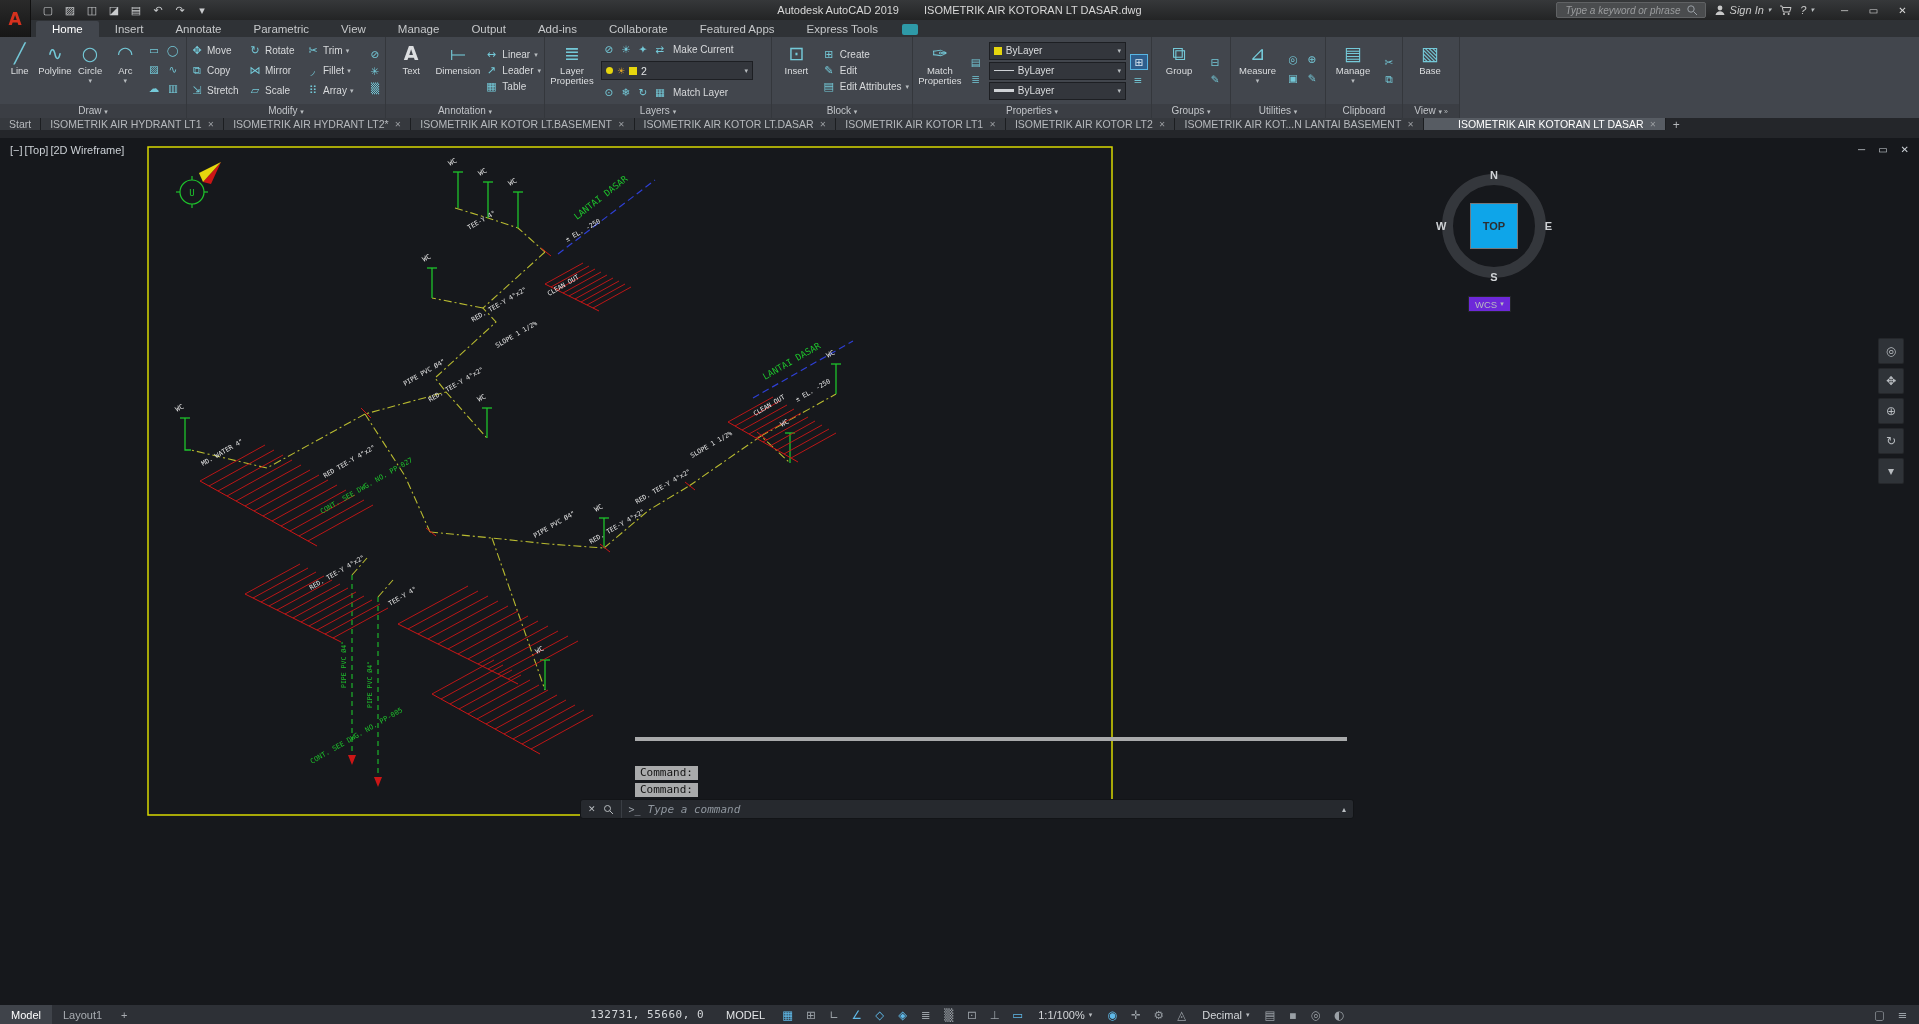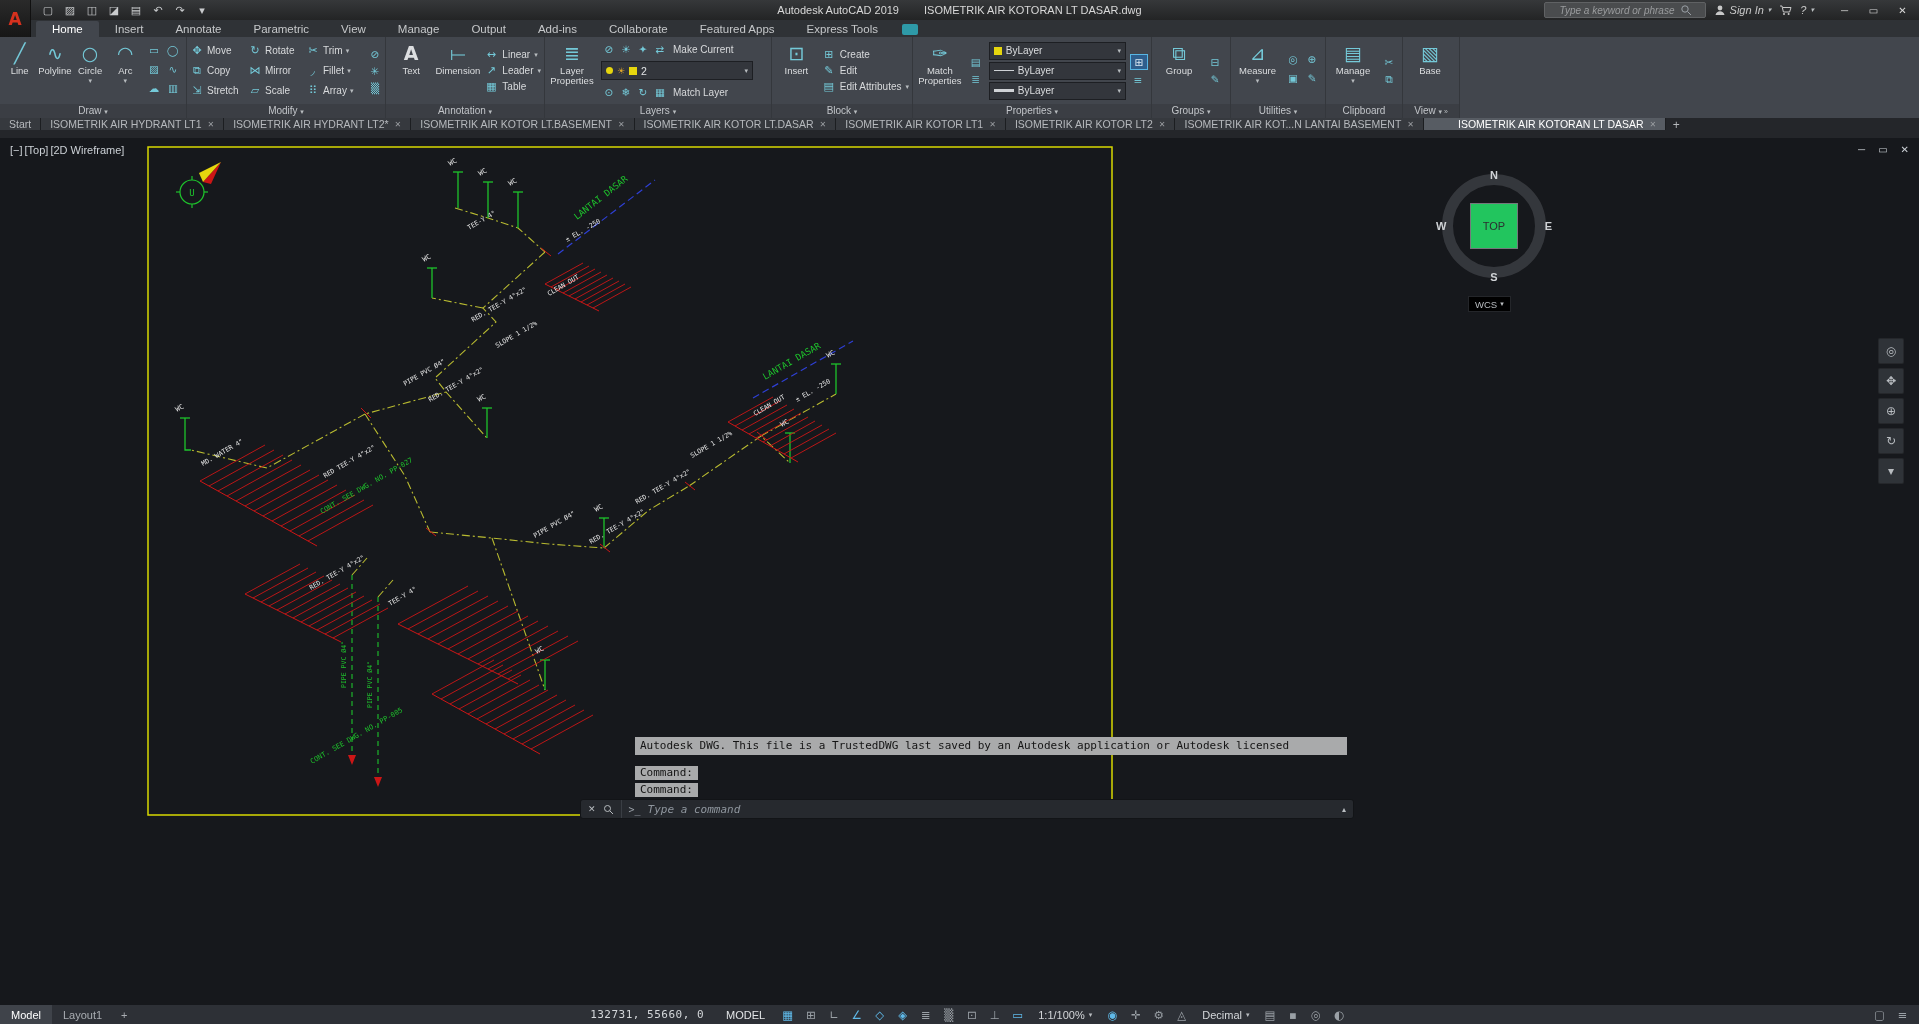--- a/index.html
+++ b/index.html
@@ -11,21 +11,21 @@
   .appbtn{position:absolute;left:0;top:0;width:30px;height:37px;background:linear-gradient(#2a2a2a,#161616);
     display:flex;align-items:center;justify-content:center;z-index:70;border-right:1px solid #101010;}
   .appA{color:#d6311e;font-size:17px;font-weight:bold;font-family:"DejaVu Sans",sans-serif;}
   .qat{display:flex;gap:2px;align-items:center;margin-left:38px;z-index:2;}
   .qico{width:20px;height:16px;display:flex;align-items:center;justify-content:center;color:#c9cbcd;font-size:11px;}
   .title-center{position:absolute;left:0;right:0;top:0;height:20px;line-height:20px;text-align:center;
     pointer-events:none;font-size:11px;color:#d8d8d8;}
   .title-center .doc{margin-left:22px;}
   .infocenter{margin-left:auto;display:flex;align-items:center;gap:8px;padding-right:2px;z-index:2;}
   .searchbox{width:134px;height:14px;background:#4a4c4e;border:1px solid #606264;border-radius:2px;
-    display:flex;align-items:center;padding:0 13px;gap:3px;}
+    display:flex;align-items:center;padding:0 7px;gap:3px;}
   .searchbox input{flex:1;background:transparent;border:0;outline:0;color:#ddd;font-size:10px;font-style:italic;min-width:0;}
   .searchbox input::placeholder{color:#9a9c9e;font-style:italic;}
   .ic-btn{display:flex;align-items:center;gap:4px;color:#c8c8c8;font-size:11px;font-style:italic;}
   .car{font-size:7px;color:#b8bcbf;}
   .win-btns{display:flex;margin-left:8px;}
   .win-btn{width:29px;height:19px;display:flex;align-items:center;justify-content:center;font-size:10px;color:#d8d8d8;}
   
   .tabrow{position:absolute;top:20px;left:0;width:100%;height:17px;background:#2f3236;display:flex;
     align-items:flex-end;padding-left:36px;z-index:55;}
   .rtab{padding:2px 16px 2px;font-size:11.5px;color:#c6c8ca;white-space:nowrap;}
@@ -76,23 +76,23 @@
   
   .canvas{position:absolute;top:138px;left:0;width:1919px;height:867px;background:#16181c;overflow:hidden;}
   #dwg{position:absolute;left:147px;top:8px;}
   .vplabel{position:absolute;left:10px;top:6px;font-size:11px;color:#ccd1d6;display:flex;gap:2px;z-index:5;}
   .dwgctrls{position:absolute;right:10px;top:6px;display:flex;gap:13px;color:#ccd1d6;font-size:10px;z-index:5;}
   .viewcube{position:absolute;left:1436px;top:30px;width:116px;height:116px;z-index:4;}
   .vc-ring{position:absolute;left:6px;top:6px;right:6px;bottom:6px;border-radius:50%;
     border:11px solid rgba(118,122,128,0.32);}
   .vc-l{position:absolute;color:#d0d3d6;font-size:11px;font-weight:bold;}
   .vc-top{position:absolute;left:50%;top:50%;transform:translate(-50%,-50%);width:46px;height:44px;
-    background:#22c55e;border:1px solid #74787c;display:flex;align-items:center;justify-content:center;
-    font-size:11px;color:#2c2e30;font-weight:normal;}
-  .wcs{position:absolute;left:1468px;top:158px;height:14px;padding:0 6px;background:#000000;
+    background:#0ea5e9;border:1px solid #74787c;display:flex;align-items:center;justify-content:center;
+    font-size:11px;color:#2c2e30;font-weight:bold;}
+  .wcs{position:absolute;left:1468px;top:158px;height:14px;padding:0 6px;background:#6d28d9;
     border:1px solid #24262a;color:#b8bcc0;font-size:9.5px;display:flex;align-items:center;gap:3px;
     border-radius:0;z-index:4;}
   .navbar{position:absolute;left:1878px;top:200px;display:flex;flex-direction:column;gap:4px;z-index:4;}
   .nav-ic{width:24px;height:24px;background:rgba(70,74,80,0.55);border:1px solid rgba(30,32,35,0.6);
     color:#b8bcc0;display:flex;align-items:center;justify-content:center;font-size:12px;border-radius:2px;
     font-family:"DejaVu Sans",sans-serif;}
   
   .cmd-history{position:absolute;left:635px;top:599px;width:702px;background:#a9aaab;color:#141414;
     font-family:"DejaVu Sans Mono",monospace;font-size:11px;line-height:14px;padding:2px 5px;z-index:6;}
   .cmd-chip{position:absolute;left:635px;background:#a9aaab;color:#141414;
@@ -698,21 +698,20 @@
       </div>
     <div class="navbar" id="navbar">
         <div class="nav-ic">◎</div>
         <div class="nav-ic">✥</div>
         <div class="nav-ic">⊕</div>
         <div class="nav-ic">↻</div>
         <div class="nav-ic">▾</div>
       </div>
 
     <div class="cmd-history">
-      <div>Autodesk DWG.  This file is a TrustedDWG last saved by an Autodesk application or Autodesk licensed</div>
     </div>
     <div class="cmd-chip" style="top:628px">Command:</div>
     <div class="cmd-chip" style="top:645px">Command:</div>
 
     <div class="cmd-bar">
       <div class="cmd-left">
         <span class="cmd-x">✕</span>
         <svg width="11" height="11">
             <circle cx="4.5" cy="4.5" r="3" fill="none" stroke="#b8bcc0"></circle>
             <line x1="6.8" y1="6.8" x2="10" y2="10" stroke="#b8bcc0"></line>

